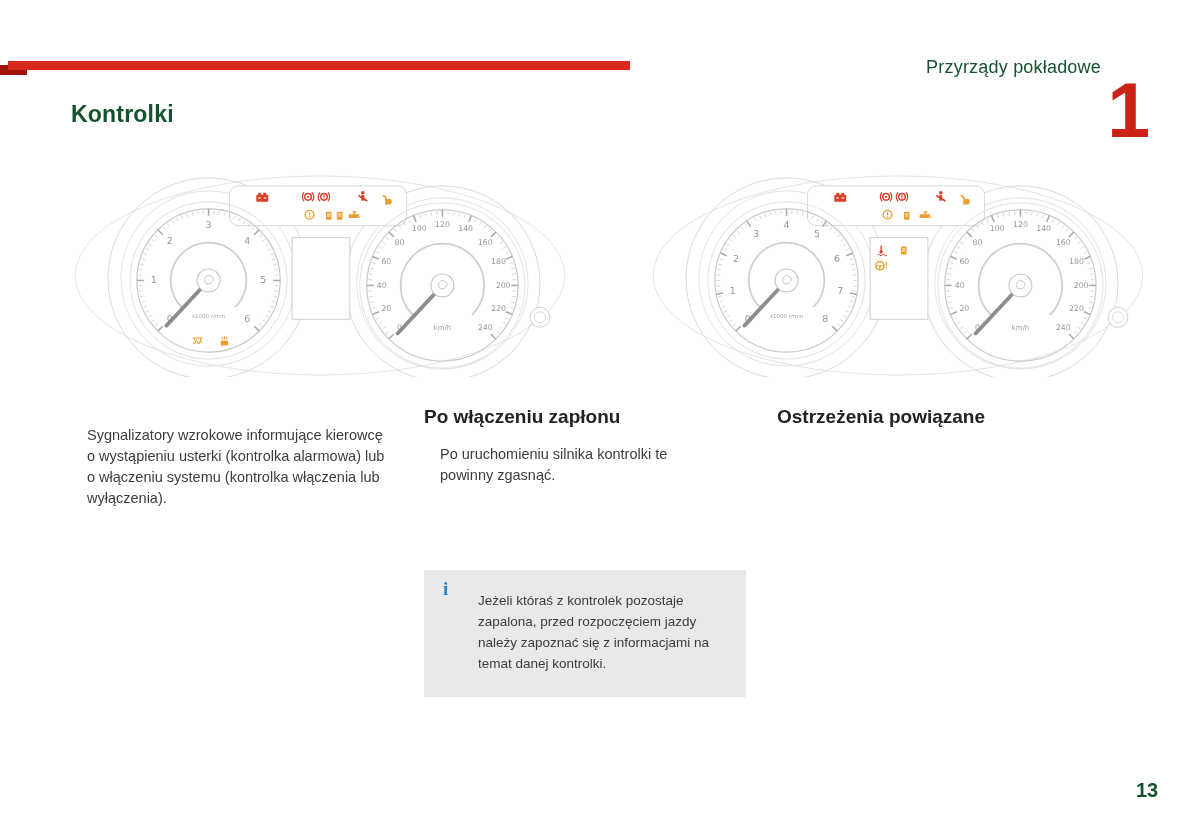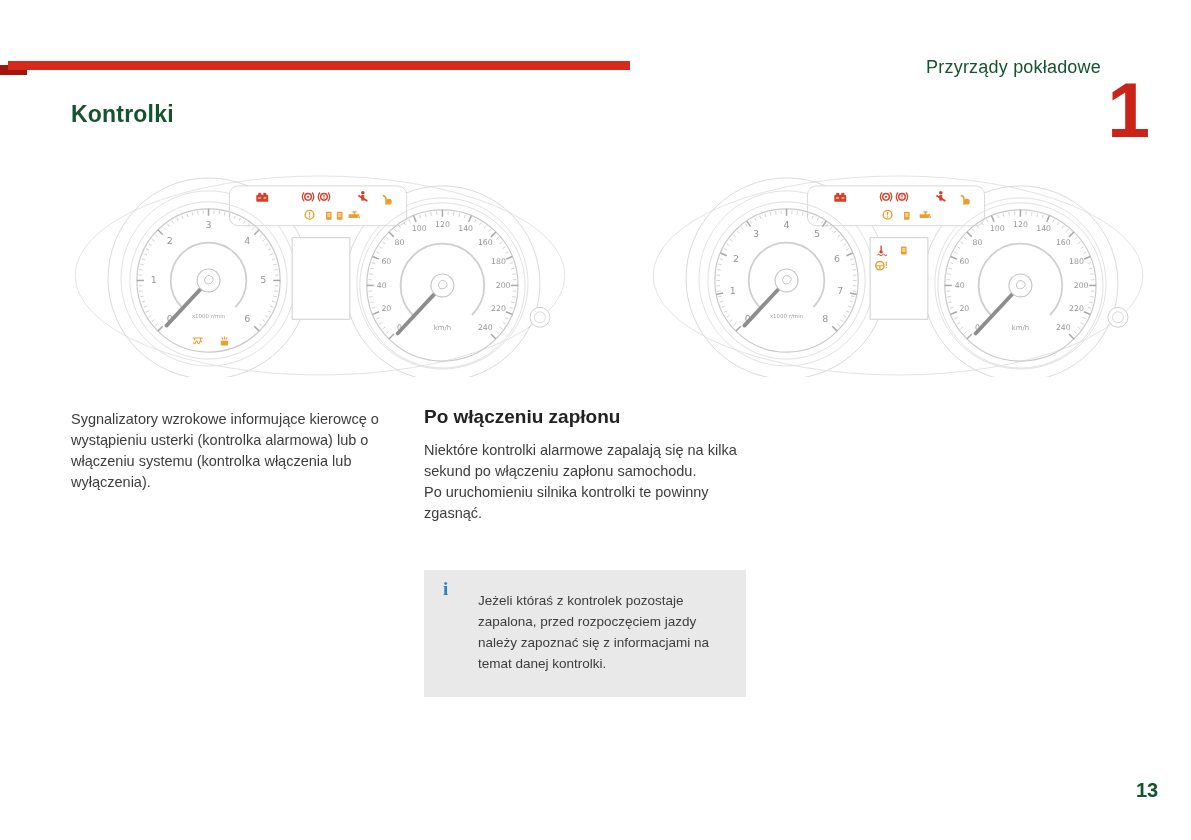--- a/index.html
+++ b/index.html
@@ -13,21 +13,21 @@
   #page-title{left:71px;top:101px;font-size:23px;font-weight:bold;color:#14532d;letter-spacing:.2px;}
   .cluster{width:496px;height:211px;top:166px;}
   #cluster-left{left:72px;}
   #cluster-right{left:650px;}
   .cluster svg{width:100%;height:100%;display:block;}
   .col{font-size:14.5px;line-height:21px;color:#3d3d3d;}
   #col-intro{left:71px;top:409px;width:336px;}
   #col-ignition{left:424px;top:405px;width:316px;}
   #col-warnings{left:777px;top:405px;width:332px;}
   .col-heading{font-size:19px;font-weight:bold;color:#222222;margin:0 0 12px 0;line-height:23px;}
-  .col p{margin:0;}
+  .col p{margin:16px;}
   #info-box{left:424px;top:570px;width:322px;box-sizing:border-box;background:#e9e9e9;
             padding:8px 10px 11px 42px;font-size:13.5px;line-height:21px;color:#3d3d3d;}
   #info-box .info-icon{position:absolute;left:19px;top:8px;font-size:19px;font-weight:bold;
             color:#2d7fc0;font-family:"Liberation Serif","DejaVu Serif",serif;}
   #page-number{left:1136px;top:779px;font-size:20px;font-weight:bold;color:#14532d;}
 </style>
 </head>
 <body>
 
 <div class="abs" id="red-bar-stub"></div>
@@ -541,25 +541,25 @@
       </g>
     </svg>
   </div>
 
 <div class="abs col" id="col-intro">
   <p>Sygnalizatory wzrokowe informujące kierowcę o wystąpieniu usterki (kontrolka alarmowa) lub o włączeniu systemu (kontrolka włączenia lub wyłączenia).</p>
 </div>
 
 <div class="abs col" id="col-ignition">
   <h2 class="col-heading">Po włączeniu zapłonu</h2>
-  <p>Niektóre kontrolki alarmowe zapalają się na kilka sekund po włączeniu zapłonu samochodu.</p>
   <p>Po uruchomieniu silnika kontrolki te powinny zgasnąć.</p>
 </div>
 
 <div class="abs col" id="col-warnings">
+  <h2 class="col-heading">Ostrzeżenia powiązane</h2>
 </div>
 
 <div class="abs" id="info-box">
   <span class="info-icon">i</span>
   <p style="margin:12px">Jeżeli któraś z kontrolek pozostaje zapalona, przed rozpoczęciem jazdy należy zapoznać się z informacjami na temat danej kontrolki.</p>
 </div>
 
 <div class="abs" id="page-number">13</div>
 
 </body></html>

